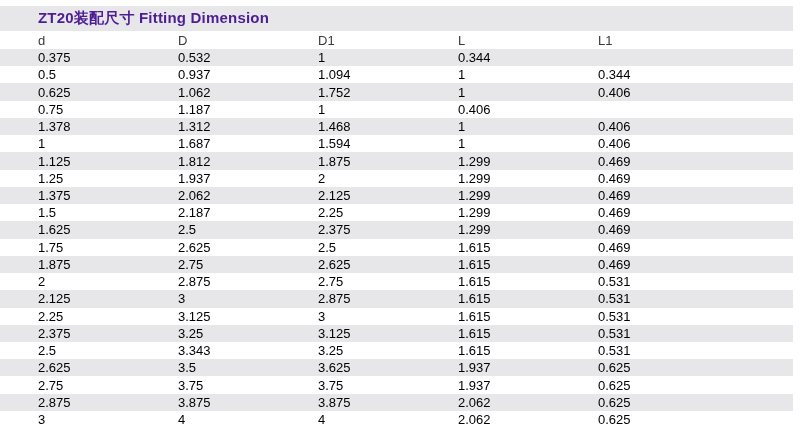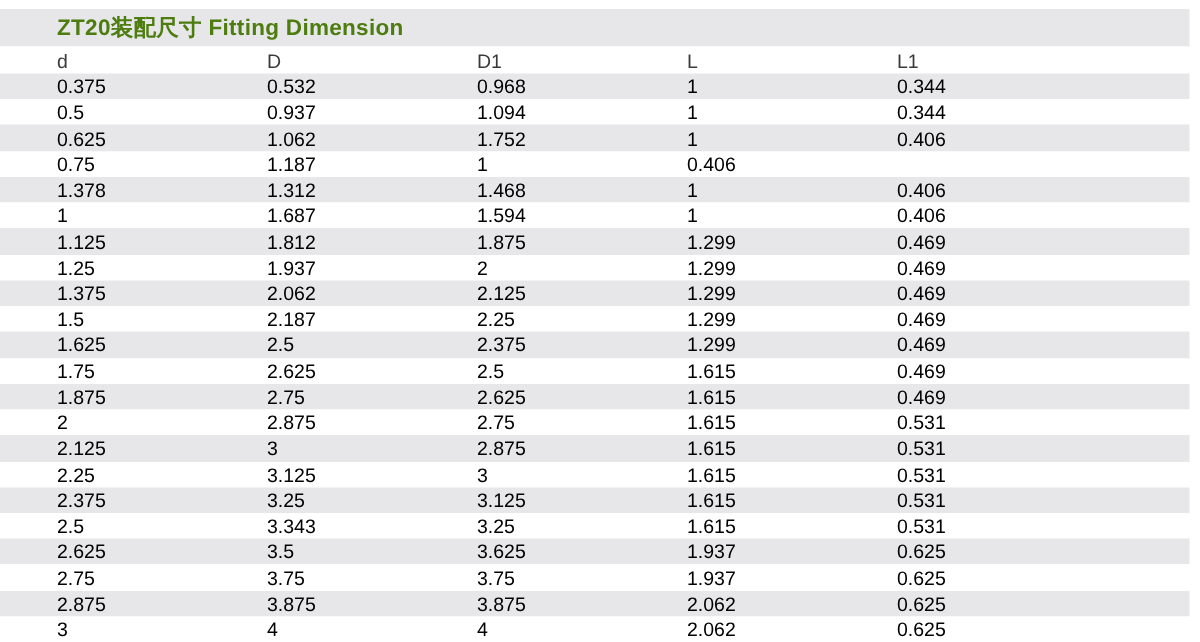--- a/index.html
+++ b/index.html
@@ -22,21 +22,21 @@
     height: 25px;
     background: #e7e7e9;
     display: flex;
     align-items: center;
     padding-left: 38px;
     box-sizing: border-box;
   }
   .title-bar .title-text {
     font-size: 15px;
     font-weight: bold;
-    color: #4d7c0f;
+    color: #4c1d95;
     letter-spacing: 0.2px;
     white-space: nowrap;
   }
   .grid-row {
     display: grid;
     grid-template-columns: 140px 140px 140px 140px 1fr;
     align-items: center;
     padding-left: 38px;
     box-sizing: border-box;
     margin-right: 7px;
@@ -76,21 +76,20 @@
       <div class="cell">d</div>
       <div class="cell">D</div>
       <div class="cell">D1</div>
       <div class="cell">L</div>
       <div class="cell">L1</div>
     </div>
   <div class="rows" id="rows">
       <div class="grid-row data-row odd">
         <div class="cell">0.375</div>
         <div class="cell">0.532</div>
-        <div class="cell">0.968</div>
         <div class="cell">1</div>
         <div class="cell">0.344</div>
       </div>
       <div class="grid-row data-row">
         <div class="cell">0.5</div>
         <div class="cell">0.937</div>
         <div class="cell">1.094</div>
         <div class="cell">1</div>
         <div class="cell">0.344</div>
       </div>

